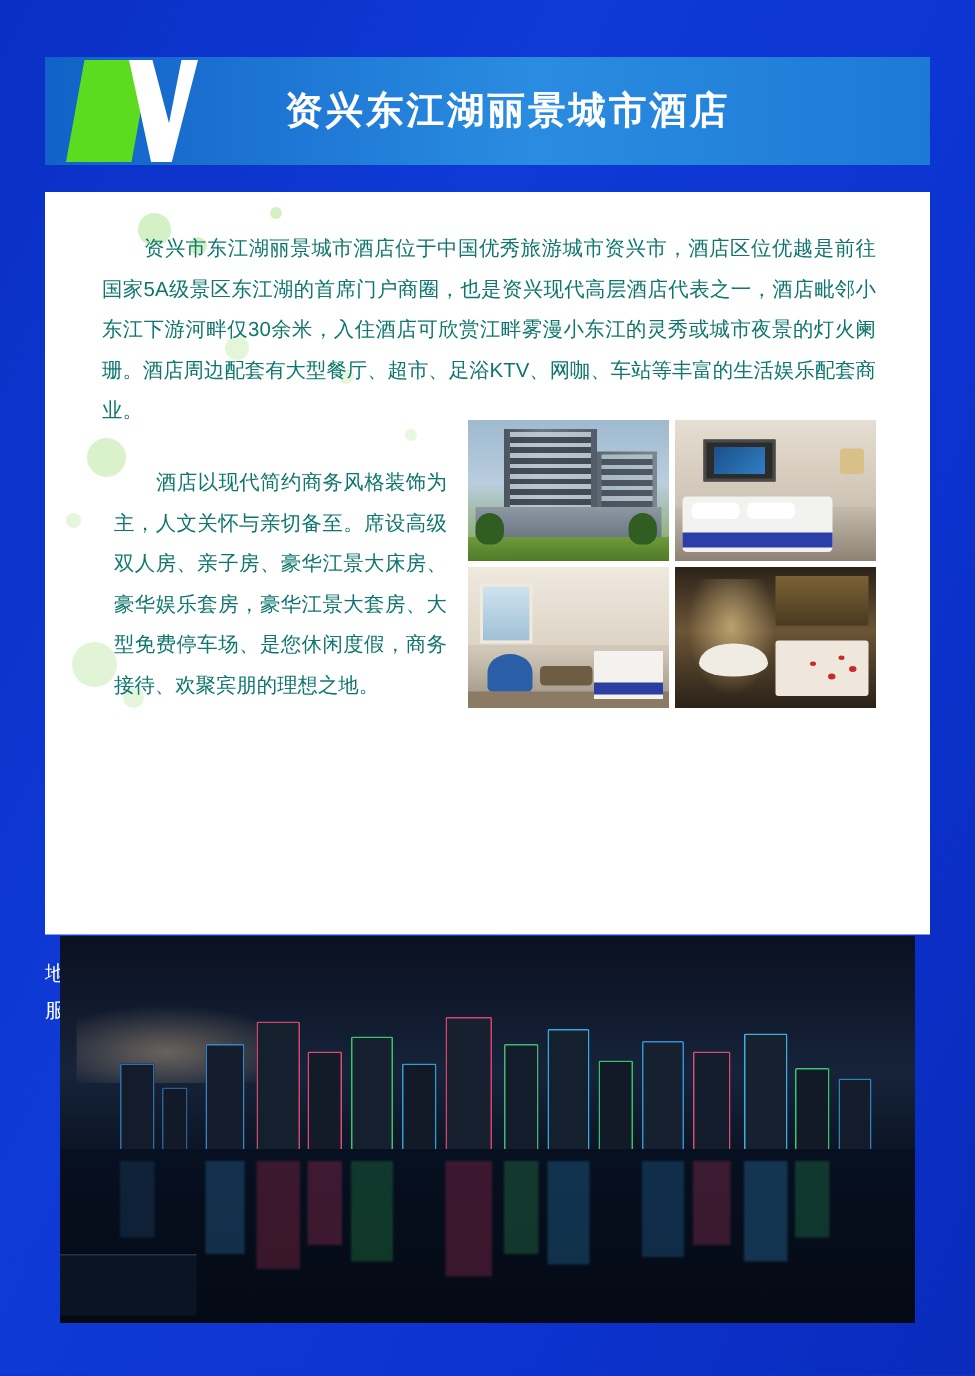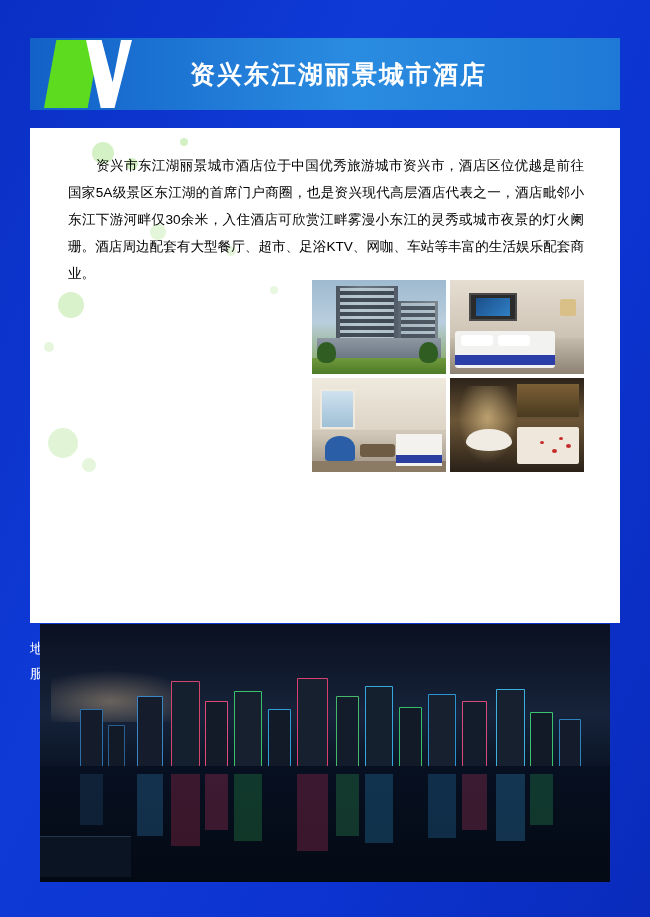--- a/index.html
+++ b/index.html
@@ -74,21 +74,21 @@
   }
   .dot {
     position: absolute;
     background: #cdeebb;
     border-radius: 50%;
     opacity: .85;
   }
 
   .para {
     position: absolute;
-    color: #000000;
+    color: #0f766e;
     font-size: 13.6px;
     line-height: 27px;
     text-align: justify;
   }
   .p1 {
     left: 38px; top: 24px; width: 516px;
     text-indent: 28px;
   }
   .p2 {
     left: 46px; top: 180px; width: 222px;
@@ -222,20 +222,21 @@
       <div class="dot" style="left:120px; top:96px; width:16px; height:16px; opacity:.55;"></div>
       <div class="dot" style="left:196px; top:118px; width:10px; height:10px; opacity:.5;"></div>
       <div class="dot" style="left:28px; top:164px; width:26px; height:26px; opacity:.75;"></div>
       <div class="dot" style="left:18px; top:300px; width:30px; height:30px; opacity:.6;"></div>
       <div class="dot" style="left:52px; top:330px; width:14px; height:14px; opacity:.5;"></div>
       <div class="dot" style="left:14px; top:214px; width:10px; height:10px; opacity:.5;"></div>
       <div class="dot" style="left:240px; top:158px; width:8px; height:8px; opacity:.45;"></div>
     </div>
 
     <p class="para p1">资兴市东江湖丽景城市酒店位于中国优秀旅游城市资兴市，酒店区位优越是前往国家5A级景区东江湖的首席门户商圈，也是资兴现代高层酒店代表之一，酒店毗邻小东江下游河畔仅30余米，入住酒店可欣赏江畔雾漫小东江的灵秀或城市夜景的灯火阑珊。酒店周边配套有大型餐厅、超市、足浴KTV、网咖、车站等丰富的生活娱乐配套商业。</p>
+    <p class="para p2">酒店以现代简约商务风格装饰为主，人文关怀与亲切备至。席设高级双人房、亲子房、豪华江景大床房、豪华娱乐套房，豪华江景大套房、大型免费停车场、是您休闲度假，商务接待、欢聚宾朋的理想之地。</p>
 
     <div class="photos">
       <div class="photo ph1">
         <div class="tower"></div>
         <div class="tower2"></div>
         <div class="podium"></div>
         <div class="lawn"></div>
         <div class="tree" style="left:4%;"></div>
         <div class="tree" style="left:80%;"></div>
       </div>

